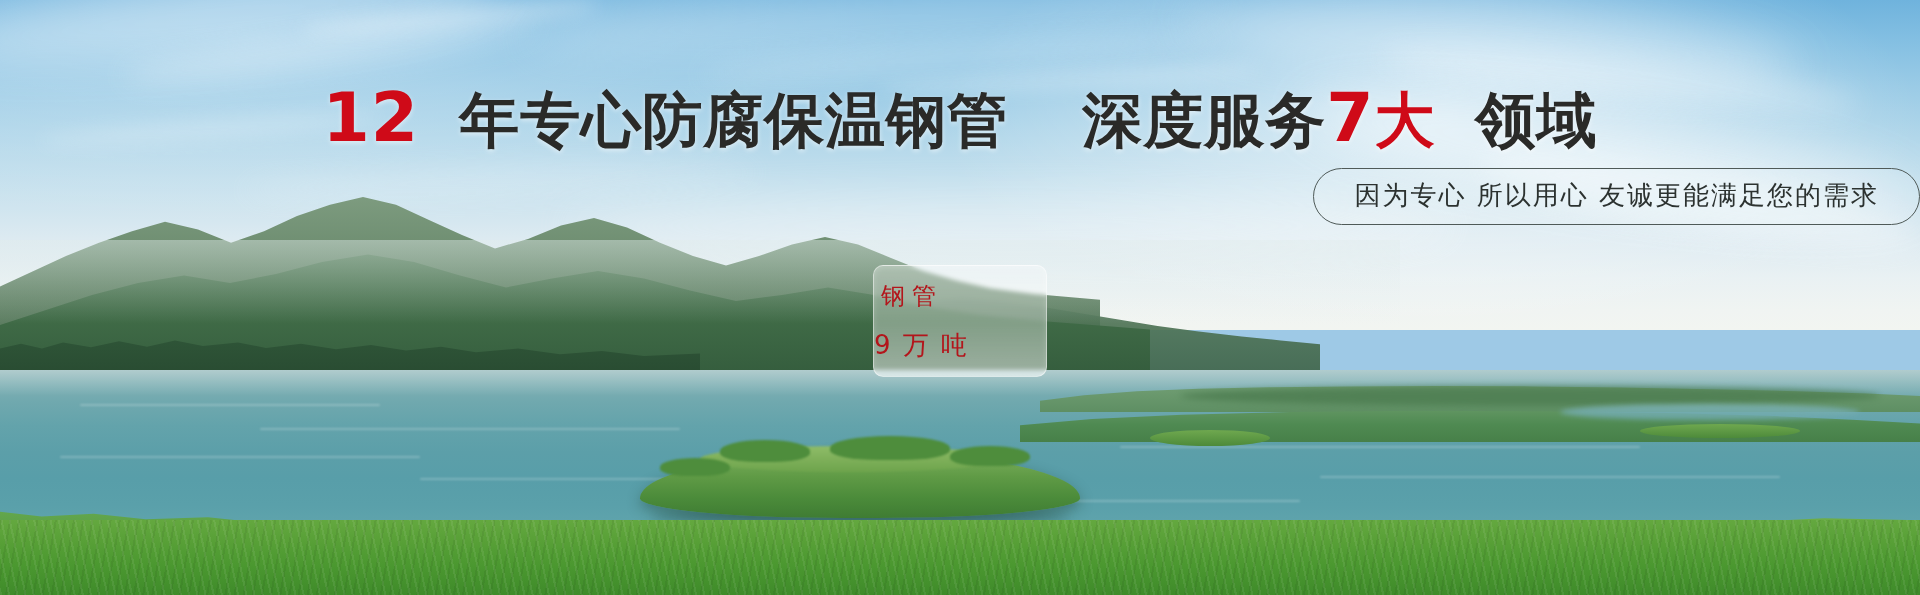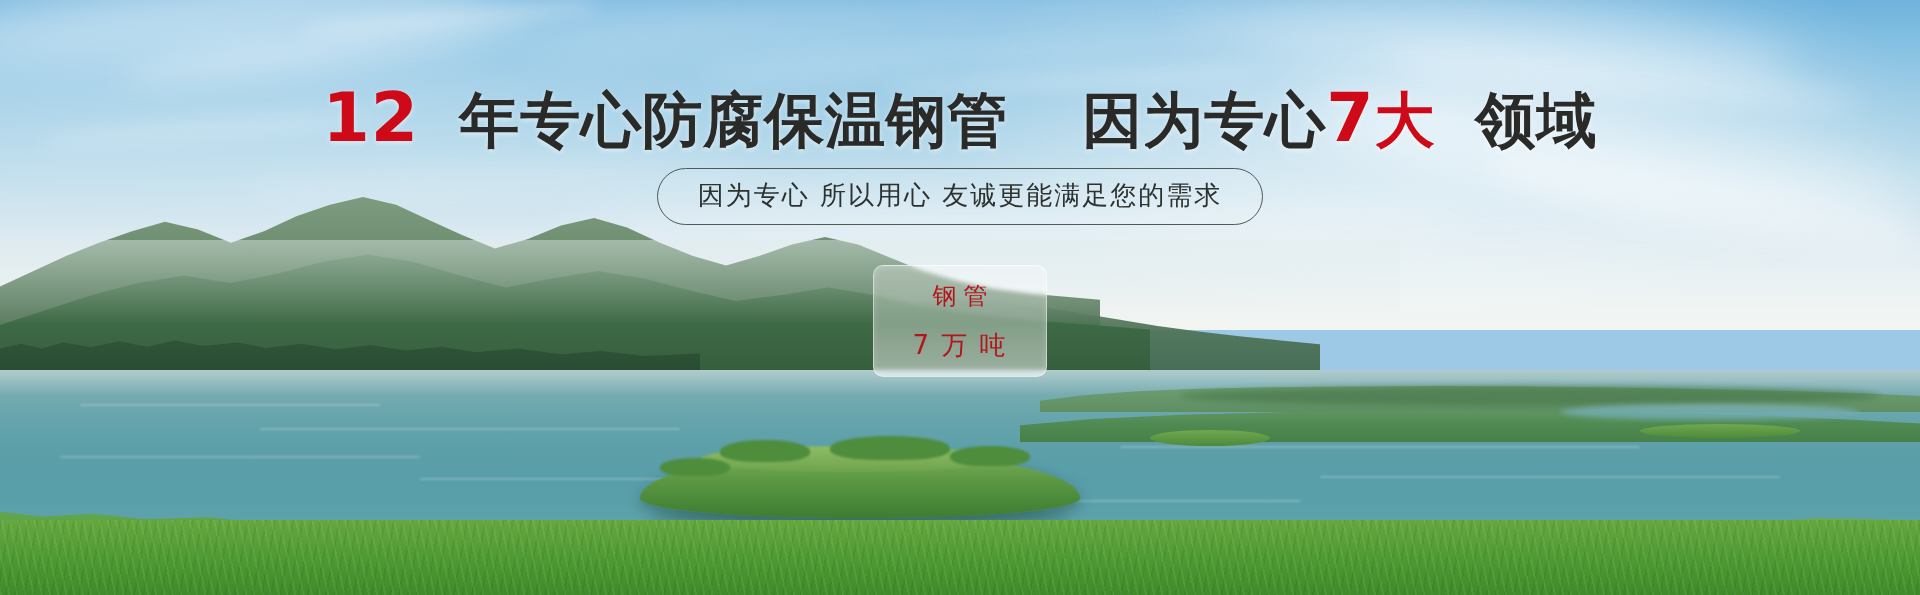--- a/index.html
+++ b/index.html
@@ -174,21 +174,21 @@
     letter-spacing:1px;
     font-family:"DejaVu Sans","Liberation Sans",sans-serif;
     text-shadow:0 2px 5px rgba(255,255,255,.55);
   }
   .hl-red{color:#cf0a18;}
   .hl-dark{color:#2a2a28;margin-left:40px;}
   .hl-num{font-size:68px;}
   .hl-gap{display:inline-block;width:34px;}
 
   .subtitle-wrap{
-    position:absolute;left:0;top:168px;width:1920px;text-align:center;
+    position:absolute;left:0;top:168px;width:1920px;text-align:right;
   }
   .subtitle{
     display:inline-block;
     padding:9px 40px 11px;
     border:1px solid #4f5a58;
     border-radius:30px;
     font-size:26px;color:#2c3230;letter-spacing:2px;
     font-family:"DejaVu Sans","Liberation Sans",sans-serif;
     background:rgba(255,255,255,.08);
     white-space:nowrap;
@@ -198,21 +198,21 @@
   .cards{
     position:absolute;left:0;top:265px;width:1920px;
     display:flex;justify-content:center;align-items:flex-start;gap:4px;
   }
   .card{
     width:172px;height:110px;
     background:linear-gradient(to bottom, rgba(255,255,255,.26) 0%, rgba(255,255,255,.34) 48%, rgba(255,255,255,.52) 100%);
     border:1px solid rgba(255,255,255,.5);
     border-radius:10px;
     backdrop-filter:blur(2px);
-    display:flex;flex-direction:column;align-items:center;justify-content:center;
+    display:flex;flex-direction:column;align-items:flex-start;justify-content:center;
     box-shadow:0 1px 6px rgba(255,255,255,.2) inset;
   }
   .card-title{
     font-size:24px;color:#b3151b;letter-spacing:7px;
     text-indent:7px;
     font-family:"DejaVu Sans","Liberation Sans",sans-serif;
     margin-bottom:16px;
   }
   .card-value{
     font-size:26px;color:#b3151b;letter-spacing:2px;
@@ -275,32 +275,32 @@
   <div class="island-tuft" style="left:660px;top:458px;width:70px;height:18px;"></div>
 
   <div class="grass-left"></div>
   <div class="grass-edge"></div>
   <div class="grass"></div>
   <div class="grass-tex"></div>
 
   <div class="content">
 
     <div class="headline">
-      <span class="hl-red hl-num">12</span><span class="hl-dark">年专心防腐保温钢管</span><span class="hl-gap"></span><span class="hl-dark">因为专心</span><span class="hl-red hl-num">7</span><span class="hl-red">大</span><span class="hl-dark">领域</span>
+      <span class="hl-red hl-num">12</span><span class="hl-dark">年专心防腐保温钢管</span><span class="hl-gap"></span><span class="hl-dark">深度服务</span><span class="hl-red hl-num">7</span><span class="hl-red">大</span><span class="hl-dark">领域</span>
     </div>
 
     <div class="subtitle-wrap">
       <div class="subtitle">因为专心 所以用心  友诚更能满足您的需求</div>
     </div>
 
     <div class="cards">
 
       <div class="card">
         <div class="card-title">钢管</div>
-        <div class="card-value"><span>7 万 吨</span></div>
+        <div class="card-value"><span>9 万 吨</span></div>
       </div>
 
 
 
     </div>
 
   </div>
 </div>
 
 </body></html>

